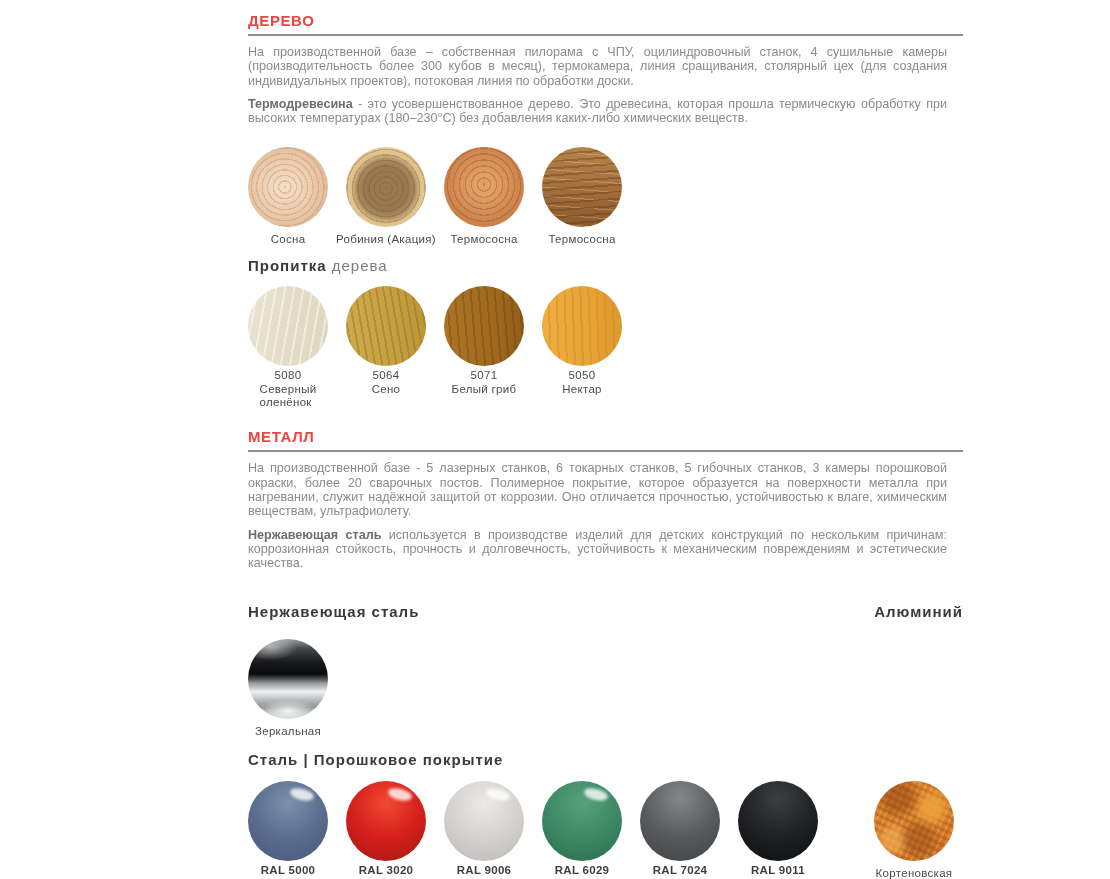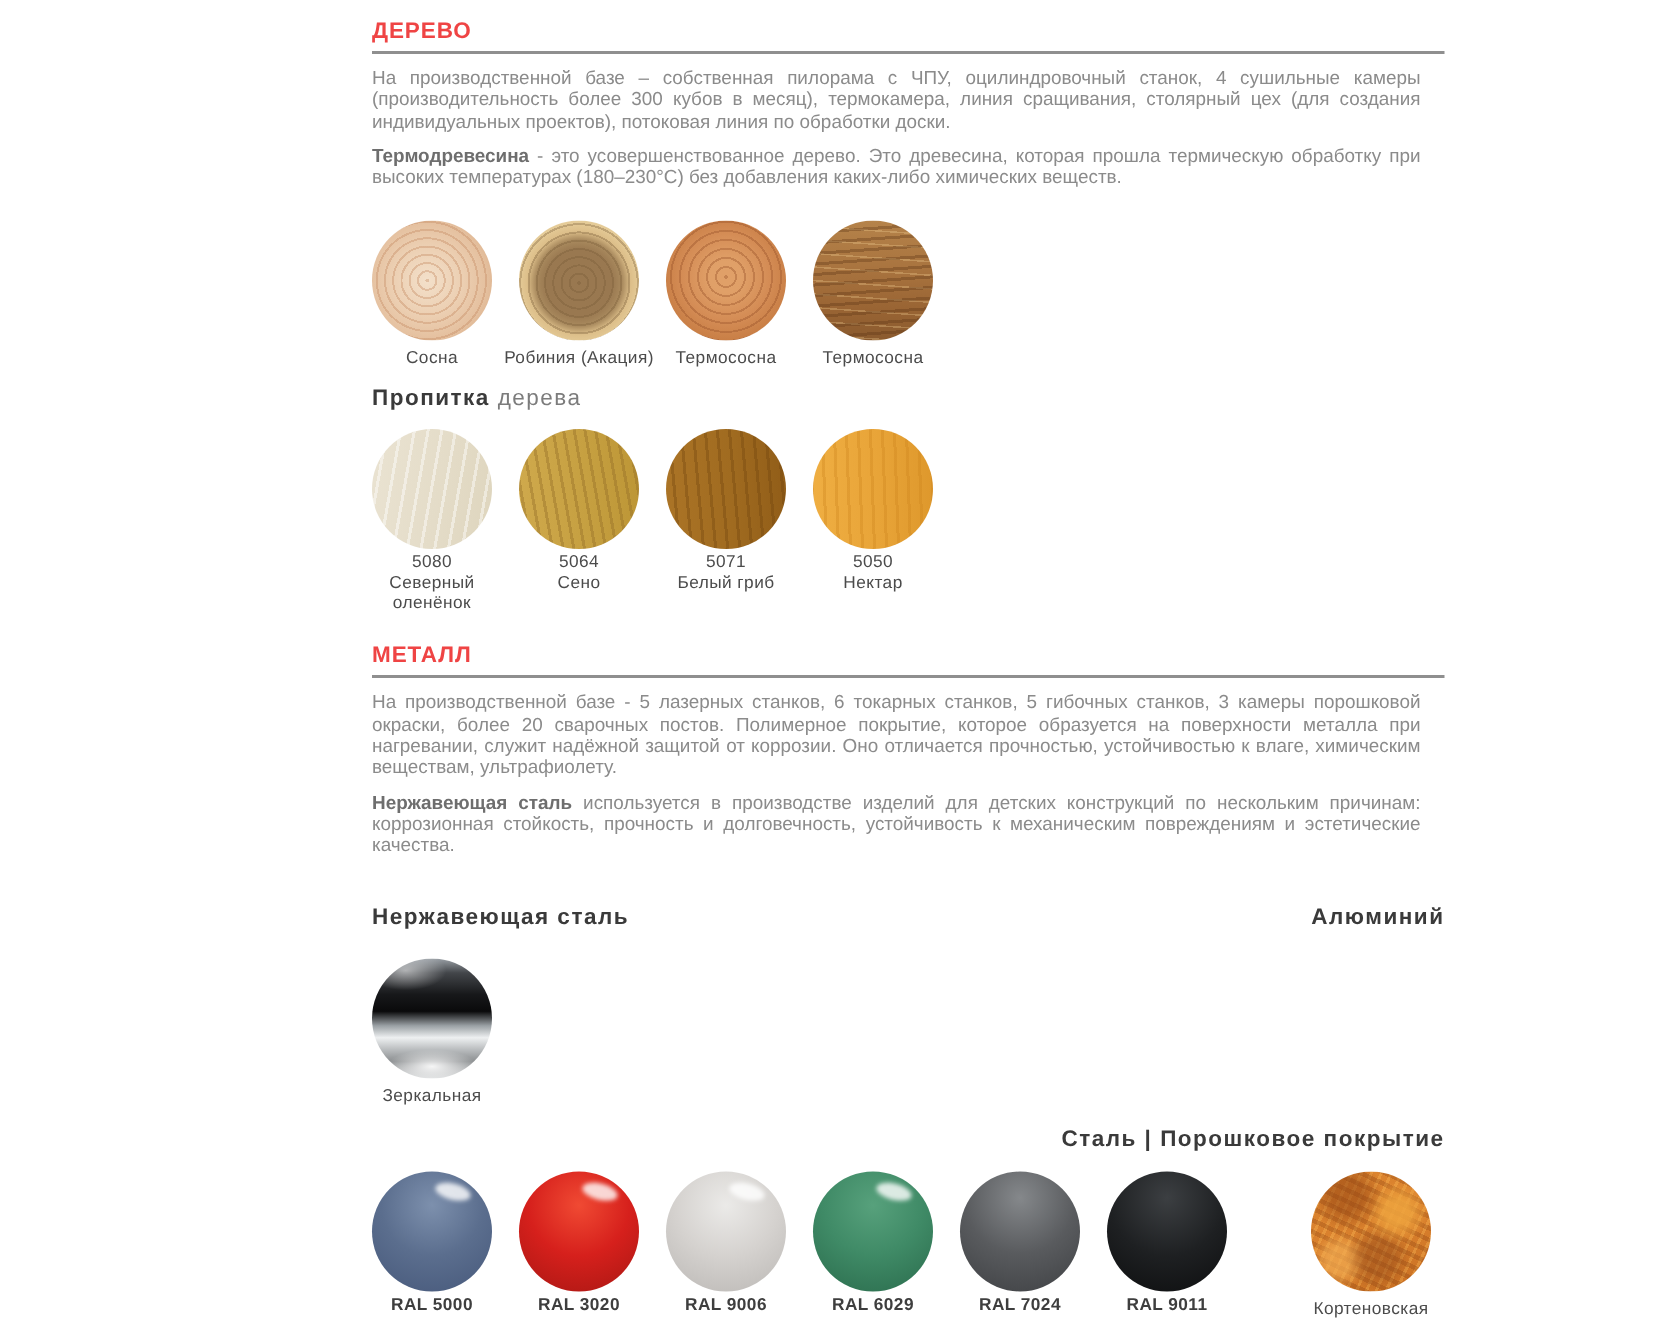--- a/index.html
+++ b/index.html
@@ -30,21 +30,21 @@
   }
   .sub-head .light{color:#7c7c7c;font-weight:normal;}
 
   .swatch-row{display:flex;margin:0 0 0 -9px;}
   .cell{width:98px;display:flex;flex-direction:column;align-items:center;flex:0 0 auto;}
   .cell.right-end{margin-left:auto;}
   .circle{width:80px;height:80px;border-radius:50%;position:relative;flex:0 0 auto;}
   .cap, .cap-code{
     margin-top:6px;
     font-size:11.5px;line-height:13.5px;color:#4b4b4b;letter-spacing:.3px;
-    text-align:center;white-space:pre-line;width:max-content;
+    white-space:pre-line;width:max-content;
   }
   .cap-code{margin-top:3px;}
   .cap-code + .cap{margin-top:0;}
   .cap-code.bold{font-weight:bold;color:#3e3e3e;}
 
   
   .w-sosna{background:
     repeating-radial-gradient(circle at 46% 50%, rgba(196,138,98,.38) 0 1.3px, rgba(0,0,0,0) 1.3px 5.5px),
     radial-gradient(circle at 46% 50%, #f3e0ca 0%, #eccfb2 40%, #e5c1a0 65%, #dcb18c 85%, #cfa37f 100%);}
   .w-robinia{background:
@@ -106,21 +106,21 @@
     linear-gradient(160deg,#dd8630 0%, #d87f2c 55%, #c86f22 100%);}
 
   
   .wood-types-row{margin-top:22px;}
   .impregnation-heading{margin-top:10px;}
   .impregnation-row{margin-top:11px;}
   .impregnation-row .cell{min-height:125px;}
   .metal-title{margin-top:17px;}
   .finish-heading-row{margin-top:20px;display:flex;justify-content:space-between;align-items:baseline;}
   .stainless-row{margin-top:7px;gap:36px;}
-  .powder-heading{text-align:right;}
+  .powder-heading{}
   .powder-row{margin-top:10px;}
 </style>
 </head>
 <body>
 
 <div class="page">
   <div class="content">
 
     <section>
       <h1 class="sec-title">ДЕРЕВО</h1>

